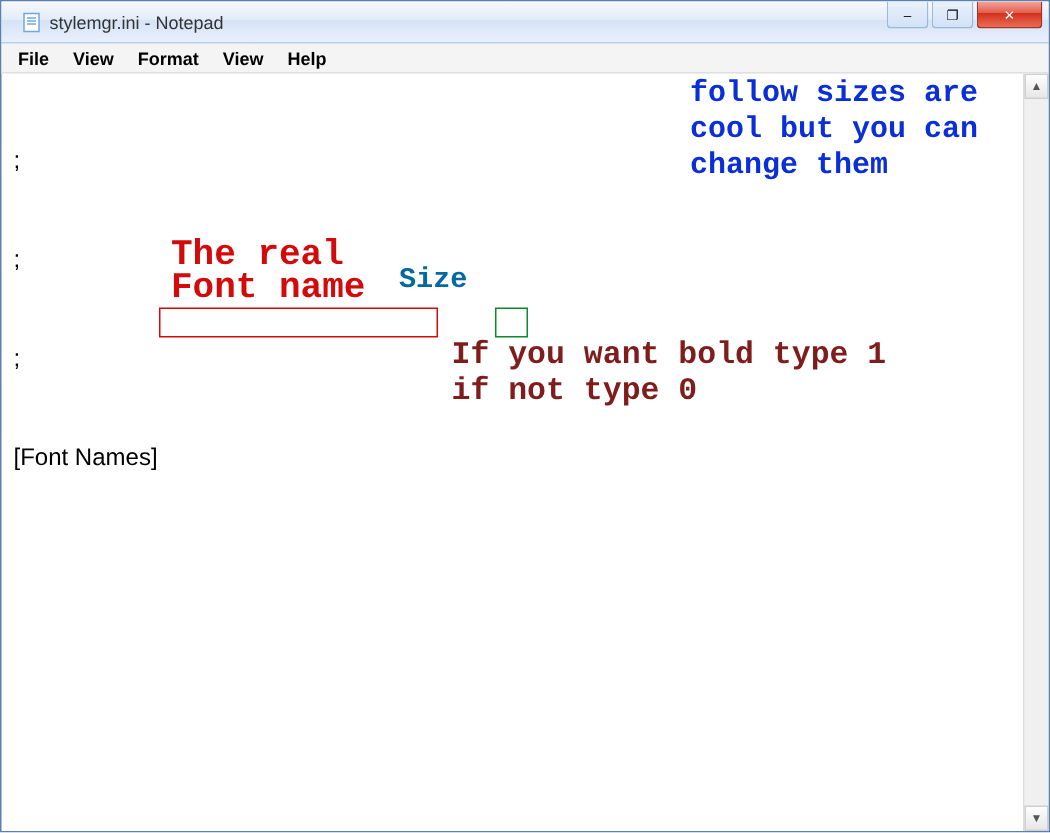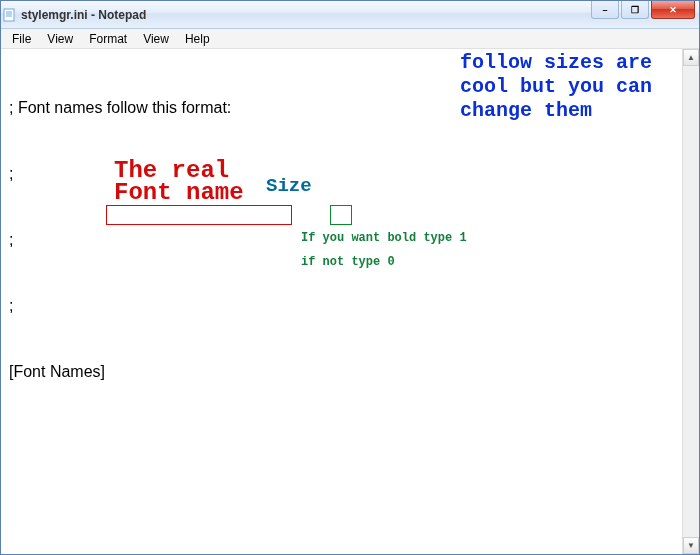--- a/index.html
+++ b/index.html
@@ -18,23 +18,22 @@
   display: flex;
   flex-direction: column;
   z-index: 0;
 }
 .titlebar {
   height: 28px;
   background: linear-gradient(to bottom, #f6f9fd 0%, #e2ecf9 45%, #d5e3f6 46%, #e8f0fb 100%);
   display: flex;
   align-items: center;
   border-bottom: 1px solid #b7cde8;
-  padding-left: 0;
+  padding-left: 12px;
   position: relative;
-  font-weight: bold;
 }
 .titlebar .icon {
   width: 16px; height: 16px; margin-right: 4px;
   display: inline-flex; align-items: center; justify-content: center;
 }
 .titlebar .title {
   font-size: 12px;
   color: #333;
 }
 .win-controls {
@@ -60,20 +59,21 @@
 }
 .menubar {
   height: 20px;
   background: #f4f4f4;
   display: flex;
   align-items: center;
   padding-left: 4px;
   border-bottom: 1px solid #e0e0e0;
   font-size: 12px;
   gap: 2px;
+  font-weight: bold;
 }
 .menuitem {
   padding: 2px 7px;
   cursor: default;
 }
 .content {
   flex: 1;
   position: relative;
   padding: 4px 8px;
   font-family: Arial, sans-serif;
@@ -85,21 +85,21 @@
 }
 .line { white-space: pre; }
 .annot {
   position: absolute;
   font-family: "Courier New", monospace;
   font-weight: bold;
 }
 .annot-blue { color: #0a2fd8; font-size: 20px; line-height: 24px; }
 .annot-red { color: #d40a0a; font-size: 24px; line-height: 22px; }
 .annot-size { color: #0369a1; font-size: 19px; }
-.annot-green { color: #15803d; font-size: 12px; line-height: 24px; }
+.annot-green { color: #7f1d1d; font-size: 21px; line-height: 24px; }
 .box-red {
   position: absolute;
   border: 1px solid #d40a0a;
 }
 .box-green {
   position: absolute;
   border: 1px solid #0a8a28;
 }
 .scrollbar-v {
   position: absolute;
@@ -149,21 +149,20 @@
 
   <div class="menubar">
     <div class="menuitem">File</div>
     <div class="menuitem">View</div>
     <div class="menuitem">Format</div>
     <div class="menuitem">View</div>
     <div class="menuitem">Help</div>
   </div>
 
   <div class="content">
-    <div class="line">; Font names follow this format:</div>
     <div class="line">;</div>
     <div class="line">;</div>
     <div class="line">;</div>
     <div class="line">[Font Names]</div>
     
     
     
     
     
     

